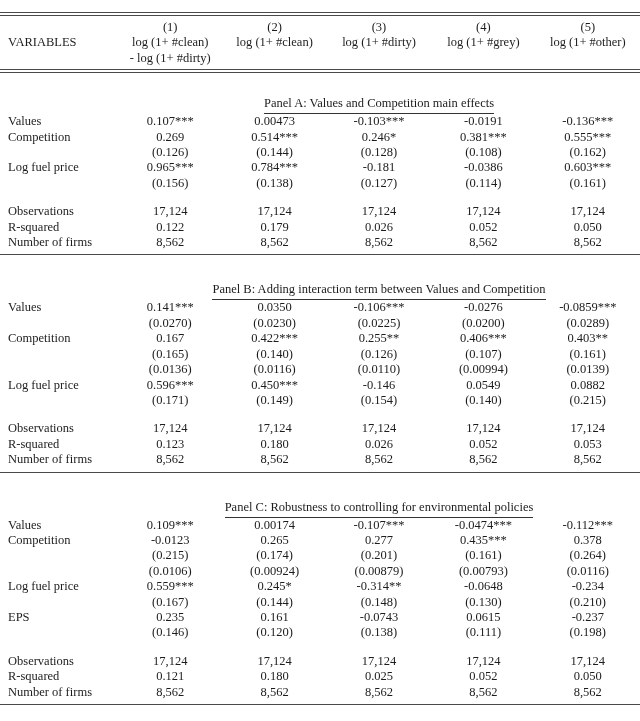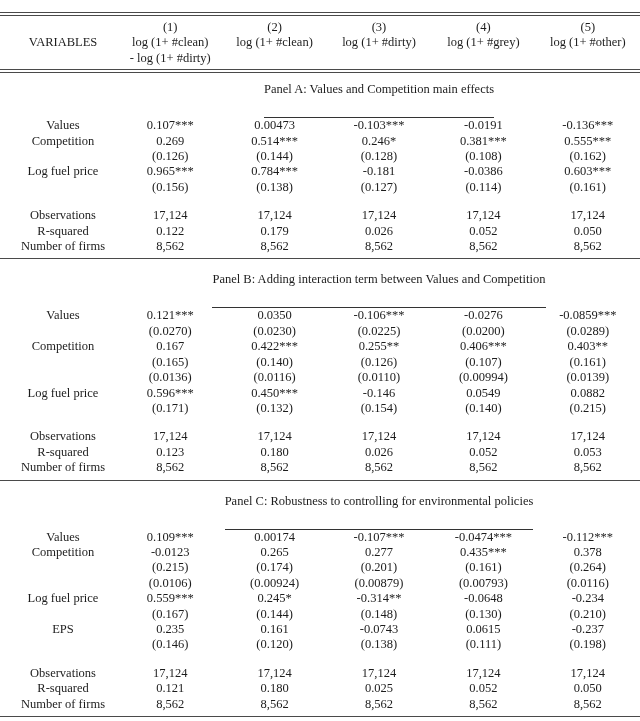--- a/index.html
+++ b/index.html
@@ -22,21 +22,21 @@
     height: 2px;
     border-top: 1px solid #4a4a4a;
     border-bottom: 1px solid #4a4a4a;
   }
   .row {
     display: grid;
     grid-template-columns: 118px repeat(5, 1fr);
     line-height: 15.4px;
   }
   .row .l {
-    text-align: center;
+    text-align: left;
     padding-left: 8px;
     white-space: nowrap;
   }
   .row .c {
     text-align: center;
     white-space: nowrap;
   }
   .header-block {
     padding-top: 4px;
     padding-bottom: 3px;
@@ -50,22 +50,23 @@
     text-align: center;
     line-height: 17px;
     padding-top: 1px;
   }
   #panels .panel:first-child { padding-top: 7px; }
   #panels .panel { padding-top: 7px; }
   #panels .panel + .panel { padding-top: 11px; }
   .panel-title {
     display: inline-block;
     border-bottom: 1px solid #333;
-    padding-bottom: 19px;
+    padding-bottom: 1px;
     white-space: nowrap;
+    margin-top: 14px;
   }
   .spacer { height: 13px; }
 </style>
 </head>
 <body>
 
 <div class="page">
 
   <div class="drule"></div>
 
@@ -164,21 +165,21 @@
           <div class="c">8,562</div>
           <div class="c">8,562</div>
           <div class="c">8,562</div>
           <div class="c">8,562</div>
         </div>
       </div>
       <div class="panel">
         <div class="panel-title-row"><span class="panel-title">Panel B: Adding interaction term between Values and Competition</span></div>
         <div class="row">
           <div class="l">Values</div>
-          <div class="c">0.121***</div>
+          <div class="c">0.141***</div>
           <div class="c">0.0350</div>
           <div class="c">-0.106***</div>
           <div class="c">-0.0276</div>
           <div class="c">-0.0859***</div>
         </div>
         <div class="row">
           <div class="l"></div>
           <div class="c">(0.0270)</div>
           <div class="c">(0.0230)</div>
           <div class="c">(0.0225)</div>
@@ -213,21 +214,21 @@
           <div class="l">Log fuel price</div>
           <div class="c">0.596***</div>
           <div class="c">0.450***</div>
           <div class="c">-0.146</div>
           <div class="c">0.0549</div>
           <div class="c">0.0882</div>
         </div>
         <div class="row">
           <div class="l"></div>
           <div class="c">(0.171)</div>
-          <div class="c">(0.132)</div>
+          <div class="c">(0.149)</div>
           <div class="c">(0.154)</div>
           <div class="c">(0.140)</div>
           <div class="c">(0.215)</div>
         </div>
         <div class="spacer"></div>
         <div class="row">
           <div class="l">Observations</div>
           <div class="c">17,124</div>
           <div class="c">17,124</div>
           <div class="c">17,124</div>

